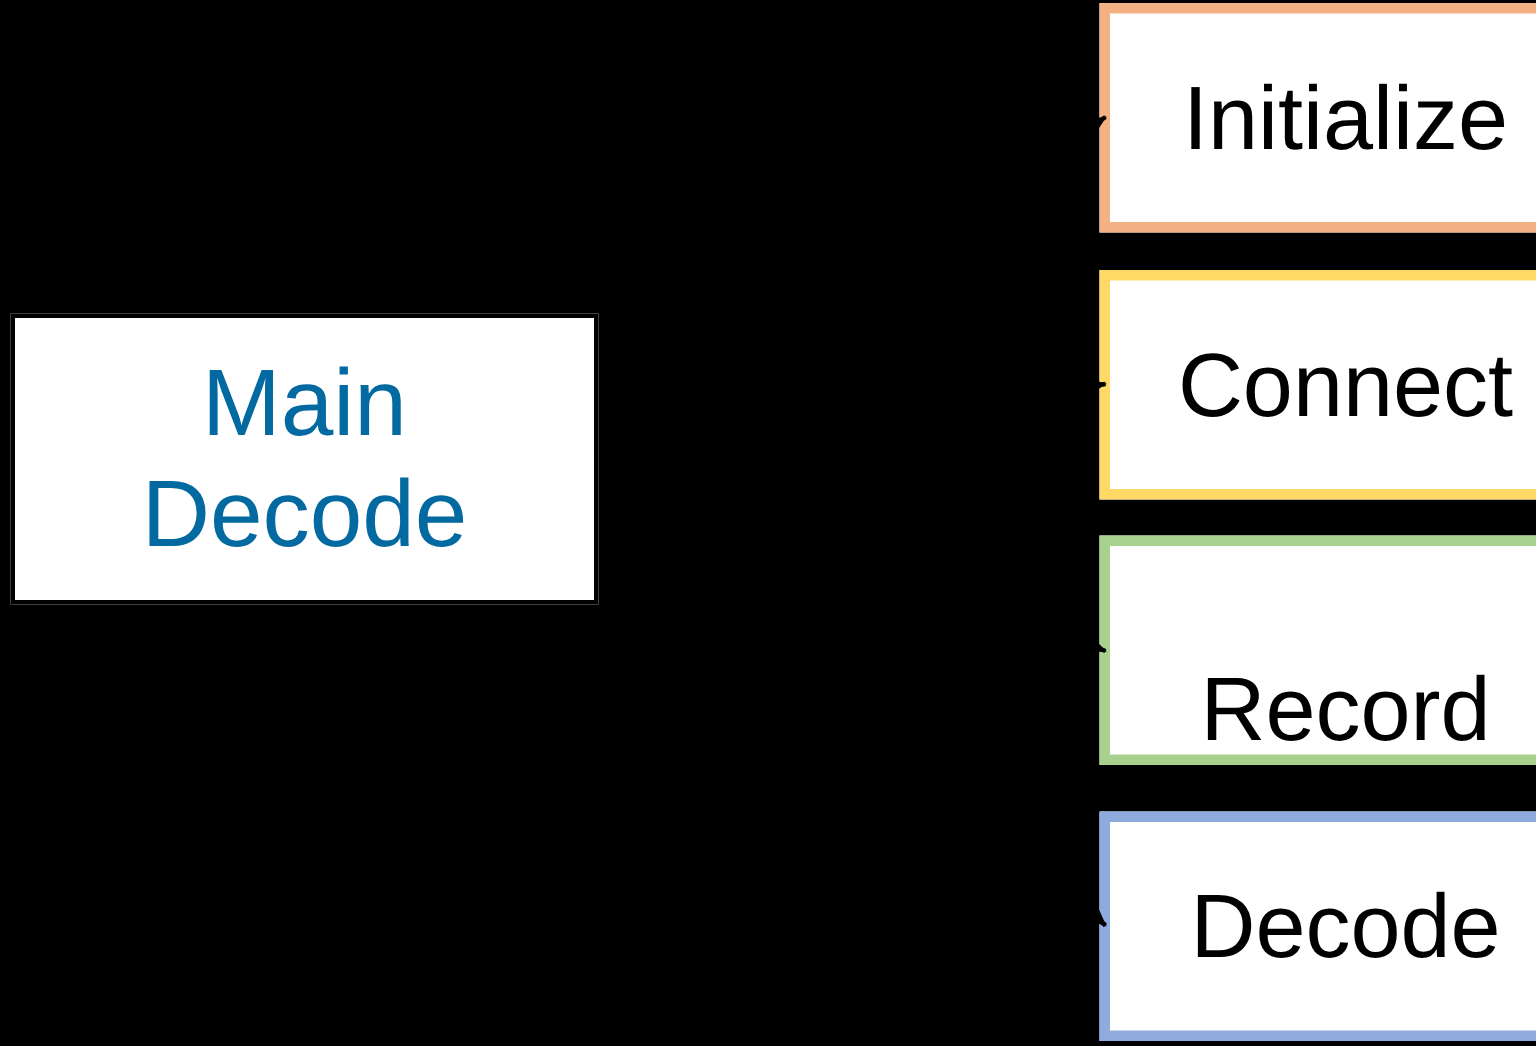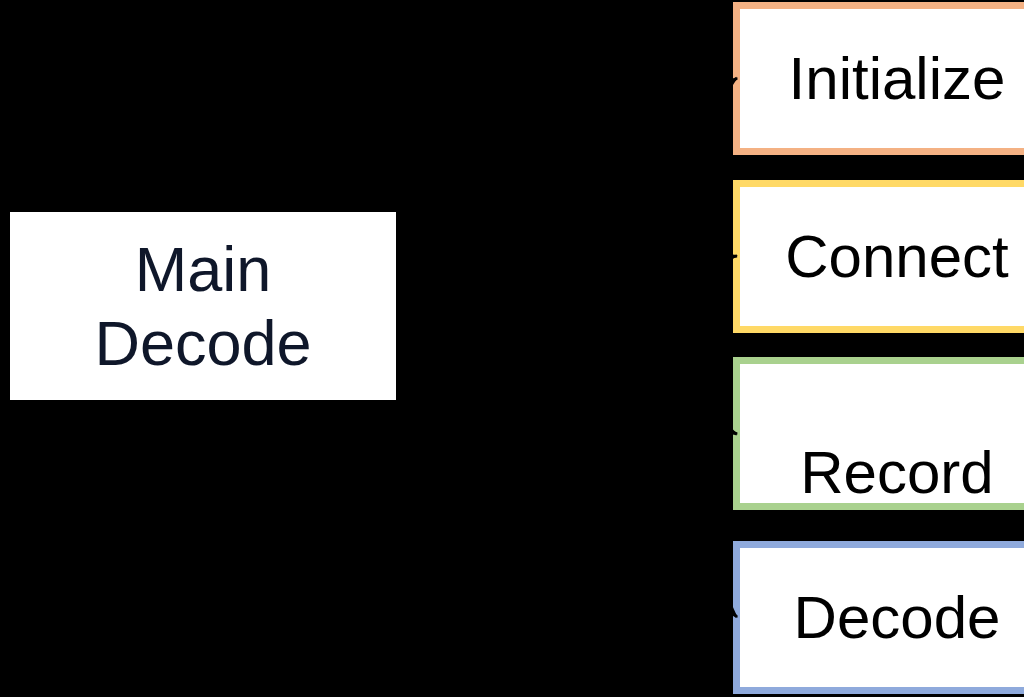--- a/index.html
+++ b/index.html
@@ -22,21 +22,21 @@
     width: 392px;
     height: 194px;
     background: #ffffff;
     border: 3px solid #000000;
     box-sizing: border-box;
     display: flex;
     flex-direction: column;
     align-items: center;
     justify-content: center;
     text-align: center;
-    color: #0f172a;
+    color: #0369a1;
     font-size: 63px;
     line-height: 74px;
   }
   .step-box {
     position: absolute;
     left: 733px;
     width: 328px;
     height: 153px;
     background: #ffffff;
     border: 7px solid #888888; 

